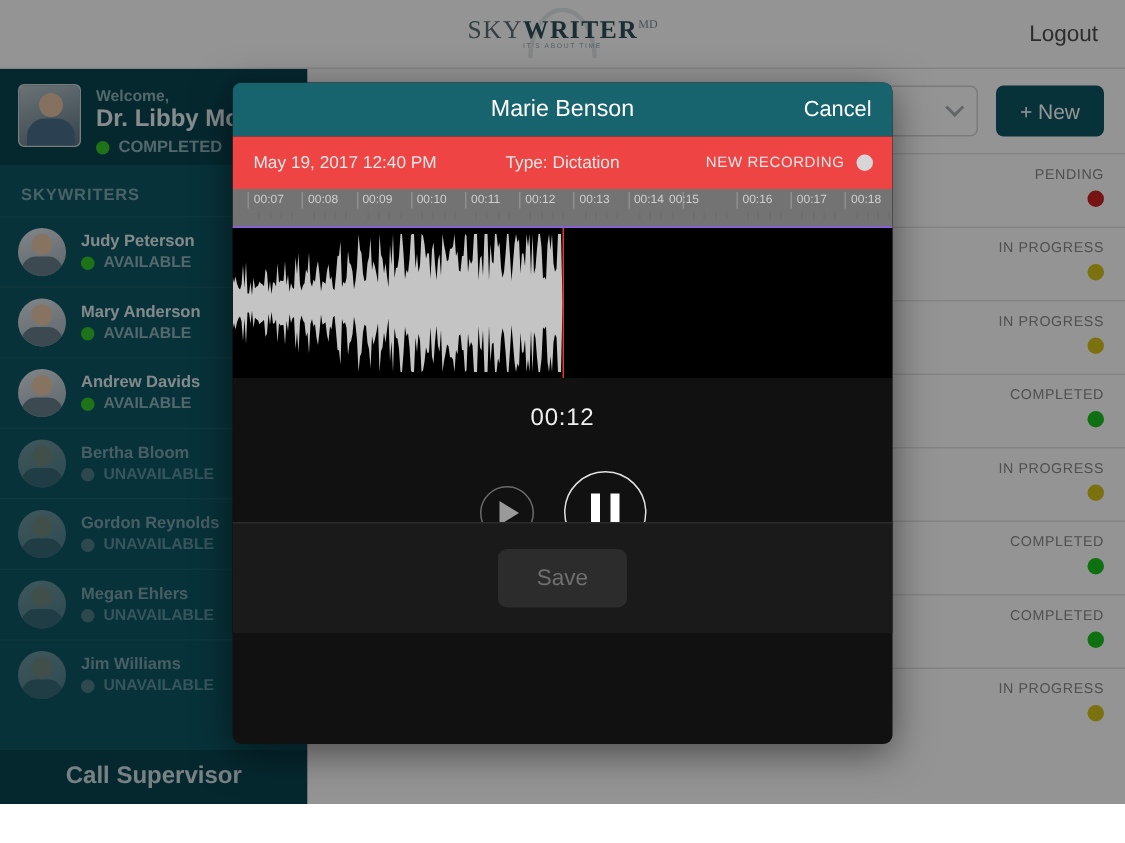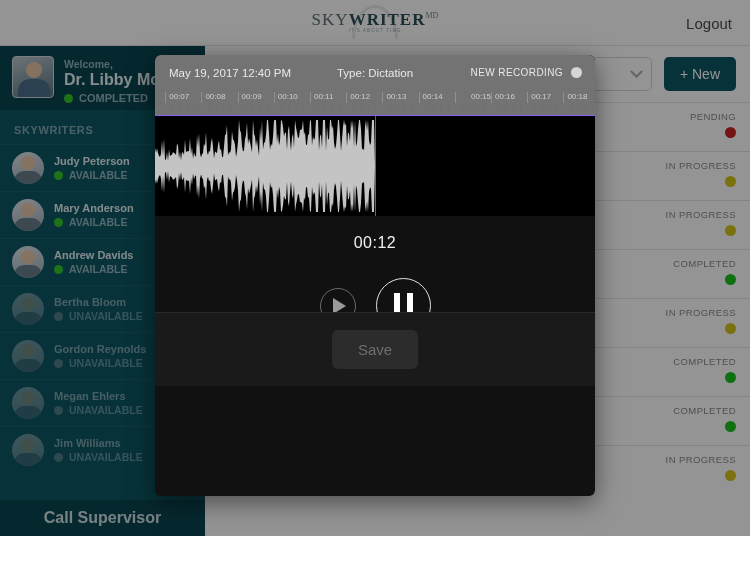--- a/index.html
+++ b/index.html
@@ -98,21 +98,21 @@
   .modal {
     position:absolute; left: 155px; top: 55px; width: 440px; height: 441px;
     background: #111111; border-radius: 6px; overflow: hidden;
     box-shadow: 0 6px 26px rgba(0,0,0,.5);
   }
   .m-head {
     height: 36px; background:#17646f; color:#fff; display:flex; align-items:center; justify-content:center;
     position: relative; font-size: 15.5px;
   }
   .m-cancel { position:absolute; right: 14px; top: 50%; transform: translateY(-50%); font-size: 14.5px; color:#fff; }
-  .m-sub { height: 35px; background:#737373; display:flex; align-items:center; padding: 0 14px; color:#e8e8e8; font-size: 11.5px; position:relative;}
+  .m-sub { height: 35px; background:#ef4444; display:flex; align-items:center; padding: 0 14px; color:#e8e8e8; font-size: 11.5px; position:relative;}
   .m-sub .mid { position:absolute; left:50%; transform:translateX(-50%); }
   .m-sub .right { position:absolute; right: 13px; display:flex; align-items:center; gap:8px; font-size:10px; letter-spacing:.4px;}
   .led { width: 11px; height: 11px; border-radius:50%; background:#d6d6d6; display:inline-block;}
 
   .ruler { position:relative; height: 26px; background:#737373; overflow:hidden; border-bottom:1px solid #8b5cf6;}
   .tick { position:absolute; top: 2px; width:1px; height:11px; background:#8f8f8f;}
   .tick.min { top: 15px; height: 5px; background:#6e6e6e;}
   .tlab { position:absolute; top:2px; font-size: 8px; color:#cfcfcf; white-space:nowrap;}
   .wave { position:relative; height: 100px; background:#000; overflow:hidden;}
   .wave svg { display:block; }
@@ -387,20 +387,24 @@
             <div class="rval small"></div>
           </div>
           <div class="rstat"><div class="rlab">IN PROGRESS</div><span class="sdot" style="background: rgb(212, 195, 27);"></span></div>
         </div>
       </div>
   </div>
 
   <div class="scrim"></div>
 
   <div class="modal">
+    <div class="m-head">
+      <span>Marie Benson</span>
+      <span class="m-cancel">Cancel</span>
+    </div>
 
     <div class="m-sub">
       <span>May 19, 2017 12:40 PM</span>
       <span class="mid">Type: Dictation</span>
       <span class="right">
         <span>NEW RECORDING</span>
         <span class="led"></span>
       </span>
     </div>
 
@@ -447,21 +451,21 @@
         <div class="tick min" style="left: 241.88px;"></div>
         <div class="tick min" style="left: 249.12px;"></div>
         <div class="tick min" style="left: 256.36px;"></div>
         <div class="tick" style="left: 263.6px;"></div>
         <div class="tlab" style="left: 267.6px;">00:14</div>
         <div class="tick min" style="left: 270.84px;"></div>
         <div class="tick min" style="left: 278.08px;"></div>
         <div class="tick min" style="left: 285.32px;"></div>
         <div class="tick min" style="left: 292.56px;"></div>
         <div class="tick" style="left: 299.8px;"></div>
-        <div class="tlab" style="left: 316px;">00:15</div>
+        <div class="tlab" style="left: 291px;">00:15</div>
         <div class="tick min" style="left: 307.04px;"></div>
         <div class="tick min" style="left: 314.28px;"></div>
         <div class="tick min" style="left: 321.52px;"></div>
         <div class="tick min" style="left: 328.76px;"></div>
         <div class="tick" style="left: 336px;"></div>
         <div class="tlab" style="left: 340px;">00:16</div>
         <div class="tick min" style="left: 343.24px;"></div>
         <div class="tick min" style="left: 350.48px;"></div>
         <div class="tick min" style="left: 357.72px;"></div>
         <div class="tick min" style="left: 364.96px;"></div>

